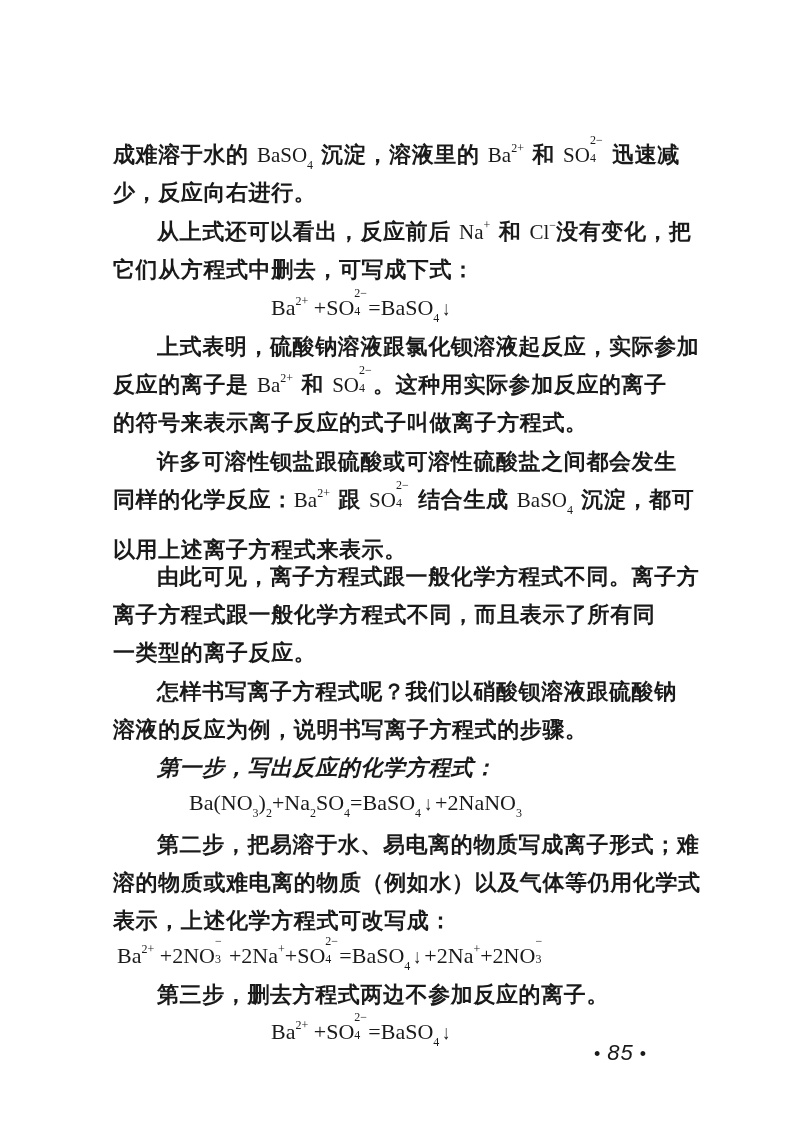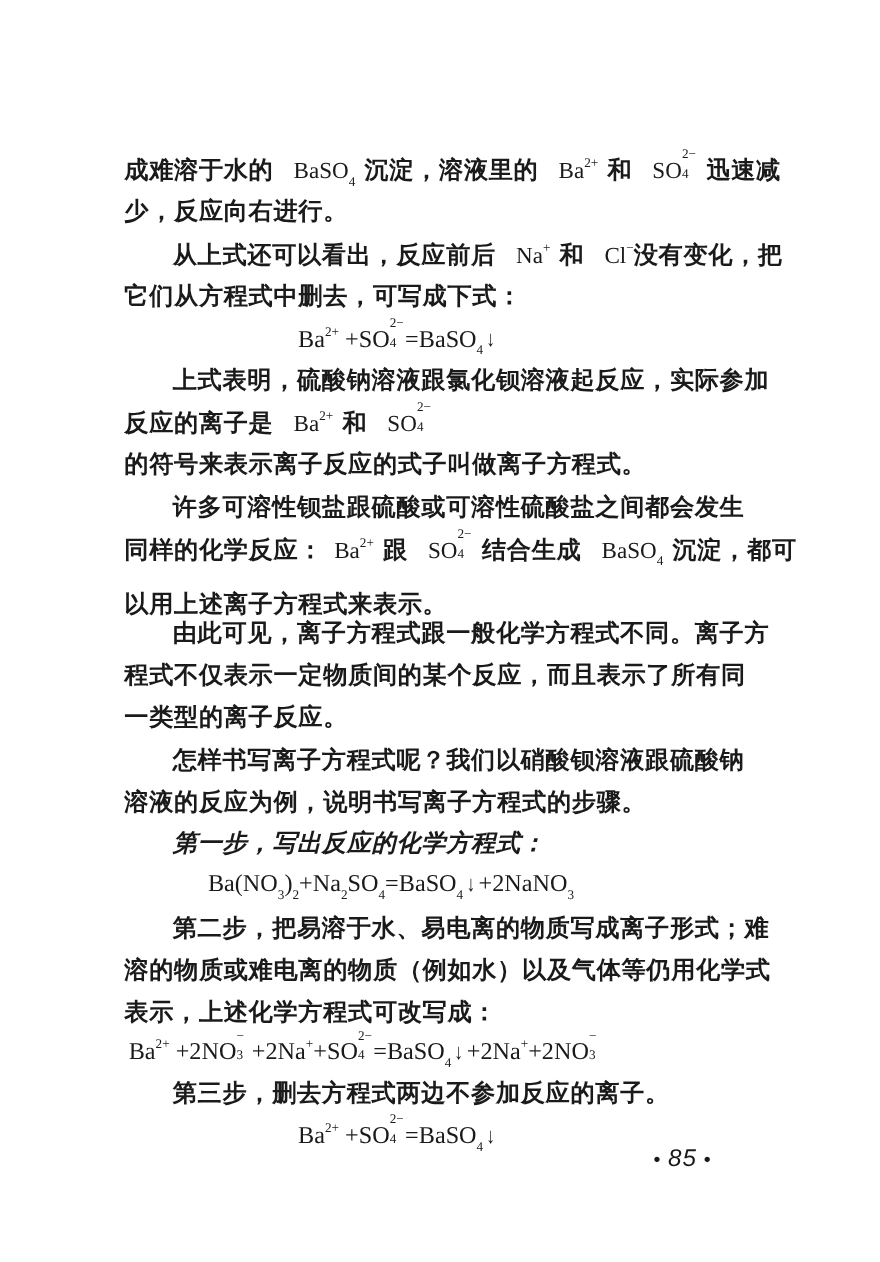--- a/index.html
+++ b/index.html
@@ -31,21 +31,20 @@
       letter-spacing: 0.6px;
       font-family: "DejaVu Sans", "Liberation Sans", sans-serif;
       font-weight: bold;
     }
     .line.indent { left: 44px; }
     .chem {
       font-family: "Liberation Serif", "DejaVu Serif", serif;
       font-weight: normal;
       font-size: 21px;
       letter-spacing: 0;
-      margin-left: 10px;
     }
     .eq {
       position: absolute;
       height: 30px;
       line-height: 30px;
       font-family: "Liberation Serif", "DejaVu Serif", serif;
       font-size: 22px;
       white-space: nowrap;
       letter-spacing: 0;
     }
@@ -124,37 +123,37 @@
   <div class="eq" style="top:153px; left:158px;">
     <span>Ba</span><sup>2+</sup>
     <span>+</span><span>SO</span><span class="ion"><span class="up">2−</span><span class="dn">4</span></span><span>=</span><span>BaSO</span><sub>4</sub><span class="arrow">↓</span>
   </div>
 
   <div class="line indent" style="top:192px;">上式表明，硫酸钠溶液跟氯化钡溶液起反应，实际参加</div>
   <div class="line" style="top:230px;">
     <span>反应的离子是</span>
     <span class="chem"><span>Ba</span><sup>2+</sup></span>
     <span>和</span>
-    <span class="chem"><span>SO</span><span class="ion"><span class="up">2−</span><span class="dn">4</span></span></span>
+    <span class="chem"><span>SO</span><span class="ion"><span class="up">2−</span><span class="dn">4</span></span></span><span>。这种用实际参加反应的离子</span>
   </div>
   <div class="line" style="top:268px;">的符号来表示离子反应的式子叫做离子方程式。</div>
 
   <div class="line indent" style="top:307px;">许多可溶性钡盐跟硫酸或可溶性硫酸盐之间都会发生</div>
   <div class="line" style="top:345px;">
     <span>同样的化学反应：</span><span class="chem"><span>Ba</span><sup>2+</sup></span>
     <span>跟</span>
     <span class="chem"><span>SO</span><span class="ion"><span class="up">2−</span><span class="dn">4</span></span></span>
     <span>结合生成</span>
     <span class="chem"><span>BaSO</span><sub>4</sub></span>
     <span>沉淀，都可</span>
   </div>
   <div class="line" style="top:383px;margin-top:12px;">以用上述离子方程式来表示。</div>
 
   <div class="line indent" style="top:422px;">由此可见，离子方程式跟一般化学方程式不同。离子方</div>
-  <div class="line" style="top:460px;">程式不仅表示一定物质间的某个反应，而且表示了所有同</div>
+  <div class="line" style="top:460px;">离子方程式跟一般化学方程式不同，而且表示了所有同</div>
   <div class="line" style="top:498px;text-align:right;">一类型的离子反应。</div>
 
   <div class="line indent" style="top:537px;">怎样书写离子方程式呢？我们以硝酸钡溶液跟硫酸钠</div>
   <div class="line" style="top:575px;">溶液的反应为例，说明书写离子方程式的步骤。</div>
 
   <div class="line indent" style="top:613px;font-style:italic;">第一步，写出反应的化学方程式：</div>
 
   <div class="eq" style="top:648px; left:76px;">
     <span>Ba</span><span>(</span><span>NO</span><sub>3</sub><span>)</span><sub>2</sub><span>+</span><span>Na</span><sub>2</sub><span>SO</span><sub>4</sub><span>=</span><span>BaSO</span><sub>4</sub><span class="arrow">↓</span><span>+</span><span>2</span><span>Na</span><span>NO</span><sub>3</sub>
   </div>

